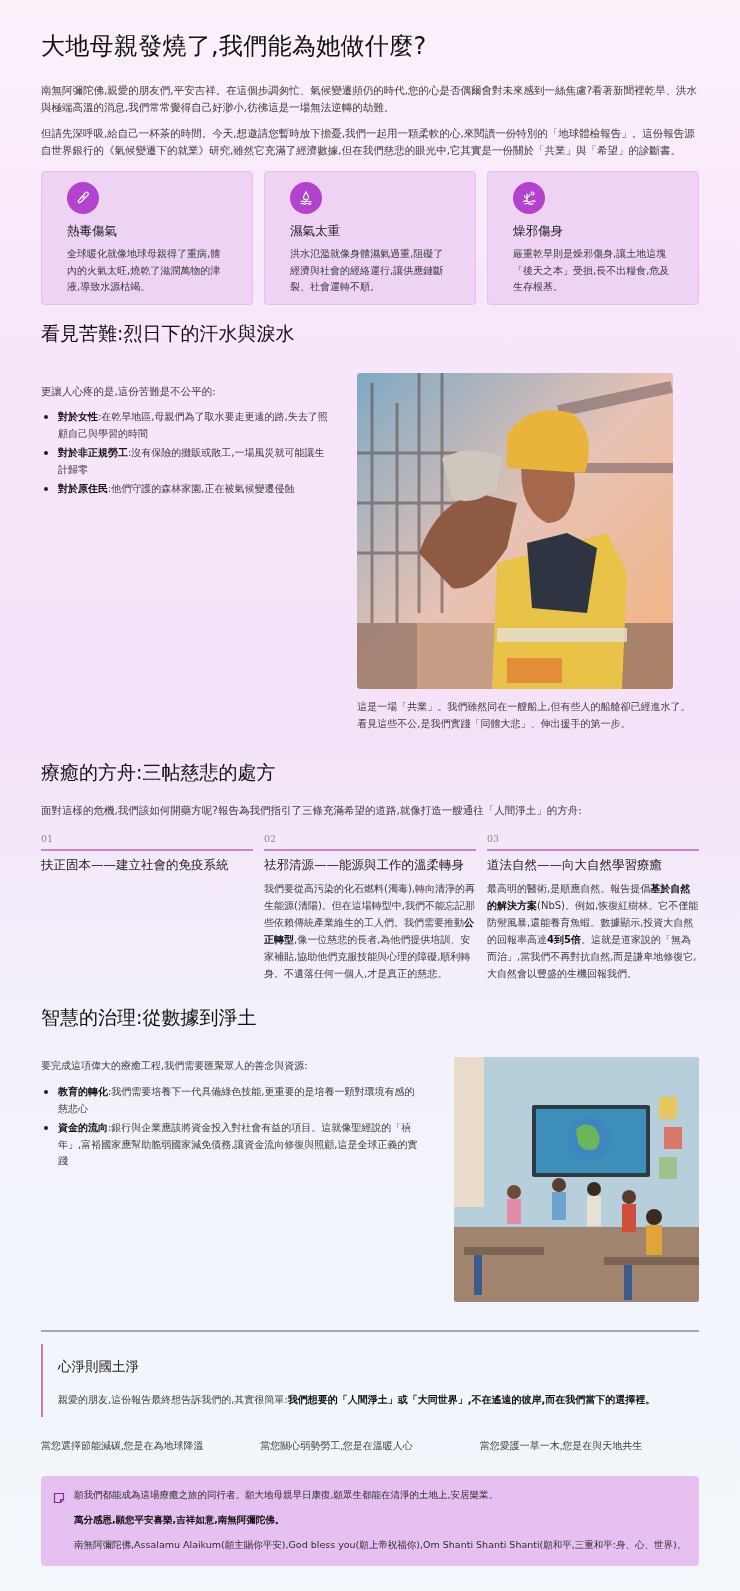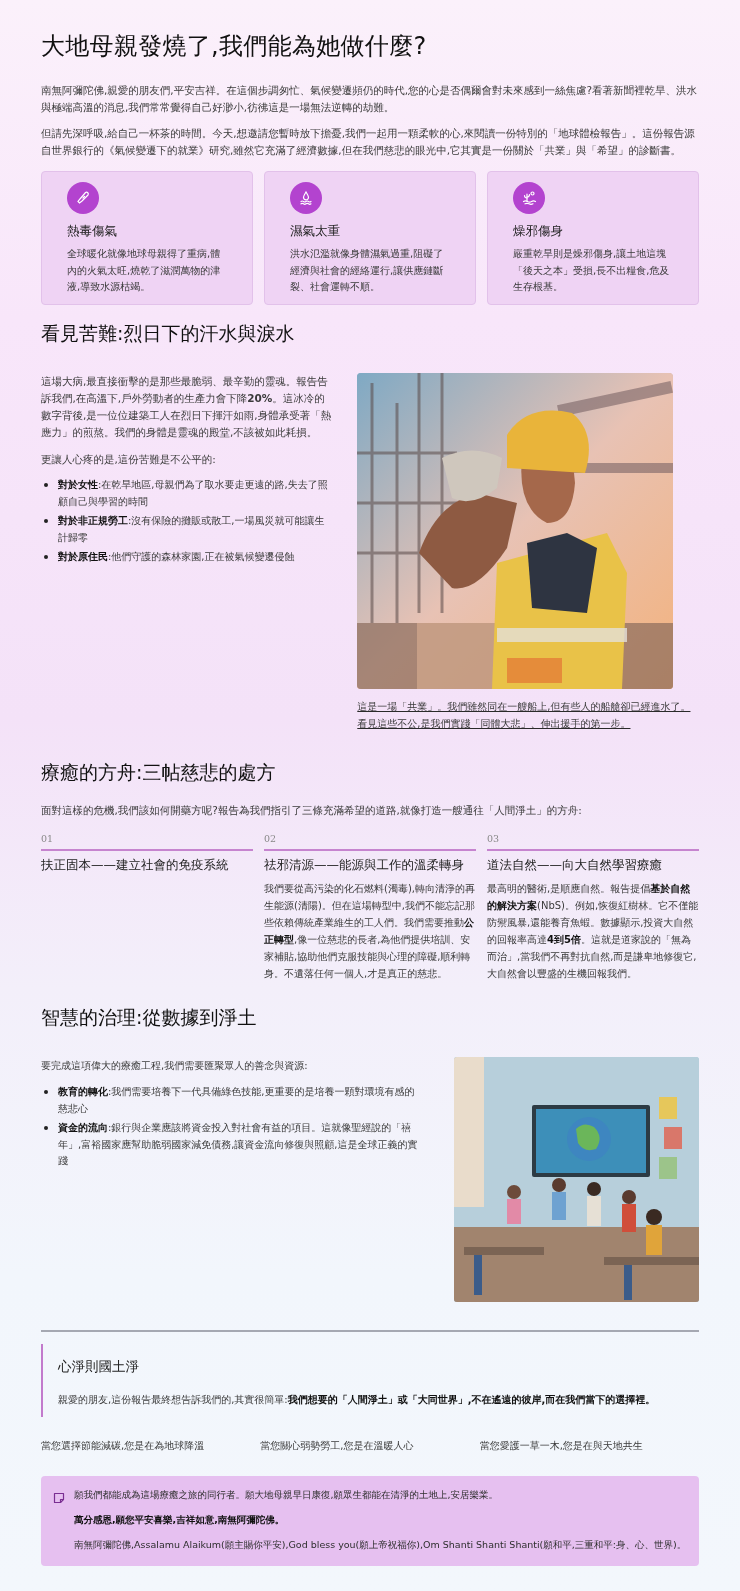--- a/index.html
+++ b/index.html
@@ -17,21 +17,21 @@
 .intro1{margin-top:20px;}
 .intro2{margin-top:9px;}
 .cards{display:flex;gap:11px;margin-top:12px;}
 .card{flex:1;height:134px;background:#efd3f4;border:1px solid #e2c1ea;border-radius:4px;padding:10px 25px;}
 .card-icon{width:32px;height:32px;border-radius:50%;background:#b343cf;display:flex;align-items:center;justify-content:center;}
 .card-title{font-size:12.5px;color:#222;margin-top:9px;}
 .card-text{font-size:10px;line-height:16.5px;color:#3a3a3a;margin-top:6px;}
 .sec2-title{margin-top:16px;}
 .sec2{display:flex;gap:26px;margin-top:26px;}
 .sec2-left{width:316px;}
-.sec2-right{width:372px;text-decoration:underline;}
+.sec2-right{width:372px;}
 .photo{width:316px;height:316px;border-radius:4px;overflow:hidden;position:relative;
   background:linear-gradient(160deg,#8fb3c8 0%,#d9b7a8 35%,#e7a37a 60%,#9b6b52 100%);}
 .caption{font-size:10px;line-height:17px;color:#3a3a3a;margin-top:9px;}
 ul.bul{list-style:none;margin-top:9px;}
 ul.bul li{position:relative;padding-left:17px;font-size:10px;line-height:16.5px;color:#3a3a3a;margin-bottom:3px;}
 ul.bul li::before{content:"";position:absolute;left:3px;top:6px;width:4px;height:4px;border-radius:50%;background:#222;}
 ul.bul b{color:#111;}
 .sec3-title{margin-top:28px;}
 .sec3-intro{margin-top:16px;font-size:10px;}
 .steps{display:flex;gap:11px;margin-top:14px;}
@@ -46,21 +46,21 @@
 .sec4-left{flex:1;}
 .sec4-right{width:245px;}
 .photo2{width:245px;height:245px;border-radius:3px;overflow:hidden;
   background:linear-gradient(180deg,#a9c7d9 0%,#c9d7de 40%,#b79880 75%,#8a705e 100%);position:relative;}
 .hr{height:2px;background:#a5a8b2;margin-top:28px;}
 .quote{border-left:2px solid #c27acc;margin-top:12px;padding:14px 0 10px 15px;}
 .quote-title{font-size:13.5px;color:#222;}
 .quote-text{font-size:10px;color:#3a3a3a;margin-top:17px;}
 .quote-text b{color:#111;}
 .when{display:flex;margin-top:22px;}
-.when div{flex:1;font-size:10px;color:#3a3a3a;}
+.when div{flex:1;font-size:10px;color:#3a3a3a;font-family:Liberation Serif, serif;}
 .prayer{margin-top:23px;background:#e6c0f0;border-radius:4px;padding:12px 12px 14px 12px;}
 .prayer-row{display:flex;align-items:flex-start;}
 .prayer-lines{margin-left:9px;}
 .prayer-lines div{font-size:9.5px;color:#2e2e2e;line-height:14px;}
 .prayer-lines .l2{margin-top:11px;font-weight:bold;color:#111;}
 .prayer-lines .l3{margin-top:11px;}
 </style>
 </head>
 <body>
 
@@ -104,21 +104,20 @@
           </svg>
       </div>
       <div class="card-title">燥邪傷身</div>
       <div class="card-text">嚴重乾旱則是燥邪傷身,讓土地這塊「後天之本」受損,長不出糧食,危及生存根基。</div>
     </div>
   </div>
 
   <h2 class="sec2-title">看見苦難:烈日下的汗水與淚水</h2>
   <div class="sec2">
     <div class="sec2-left">
-      <p class="body"><span>這場大病,最直接衝擊的是那些最脆弱、最辛勤的靈魂。報告告訴我們,在高溫下,戶外勞動者的生產力會下降</span><b>20%</b><span>。這冰冷的數字背後,是一位位建築工人在烈日下揮汗如雨,身體承受著「熱應力」的煎熬。我們的身體是靈魂的殿堂,不該被如此耗損。</span></p>
       <p class="body" style="margin-top:10px">更讓人心疼的是,這份苦難是不公平的:</p>
       <ul class="bul">
         <li><b>對於女性</b><span>:在乾旱地區,母親們為了取水要走更遠的路,失去了照顧自己與學習的時間</span></li>
         <li><b>對於非正規勞工</b><span>:沒有保險的攤販或散工,一場風災就可能讓生計歸零</span></li>
         <li><b>對於原住民</b><span>:他們守護的森林家園,正在被氣候變遷侵蝕</span></li>
       </ul>
     </div>
     <div class="sec2-right">
       <div class="photo" title="construction worker wiping sweat under hard hat at sunset">
         <svg width="316" height="316" viewBox="0 0 316 316">

